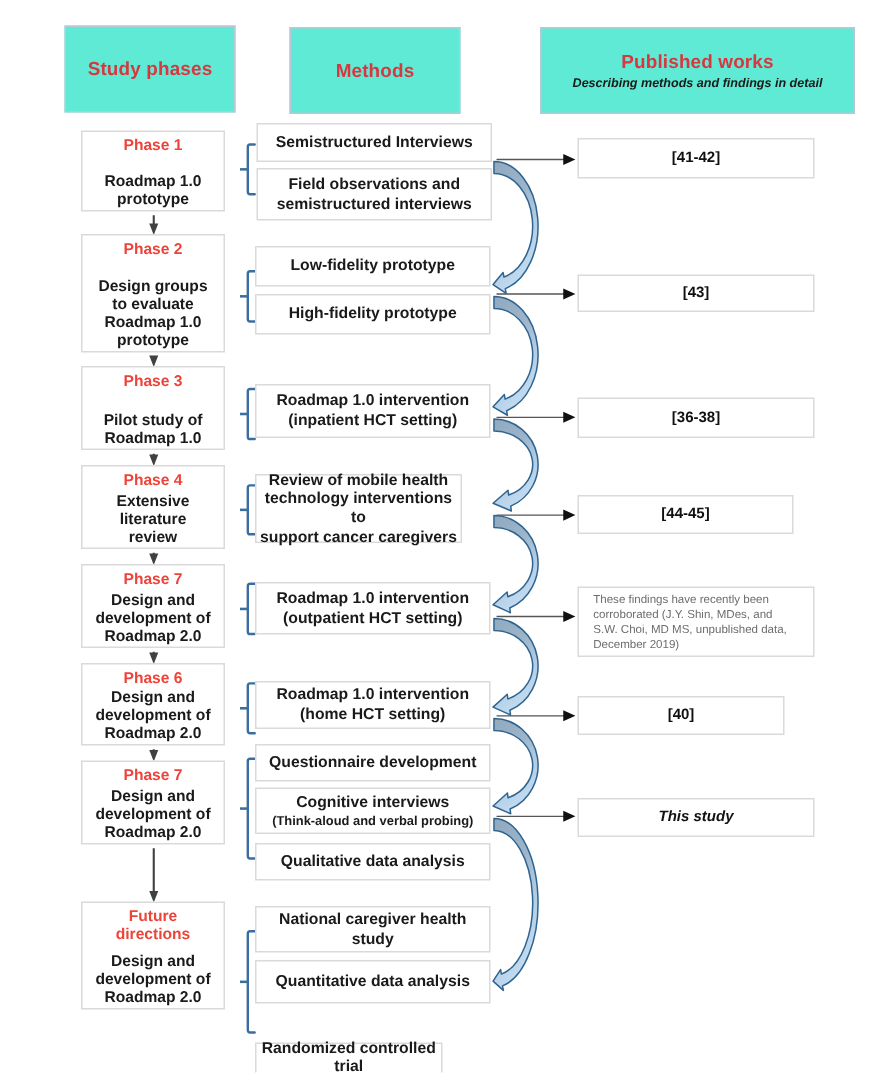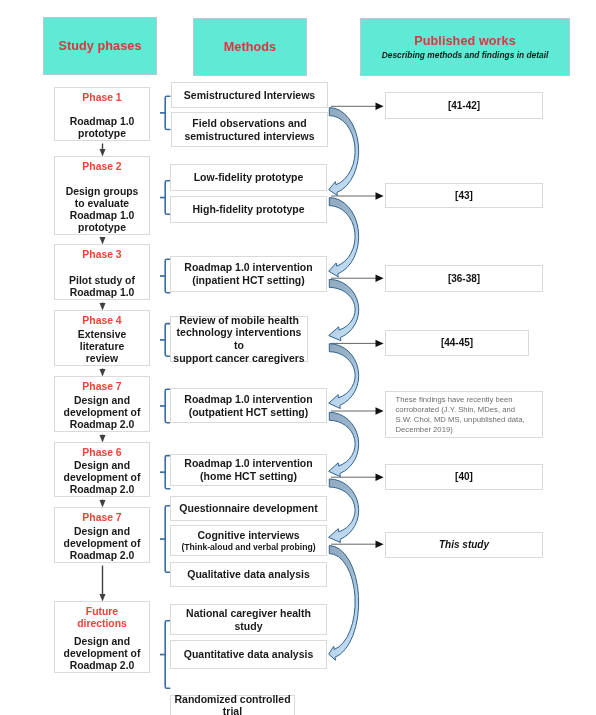--- a/index.html
+++ b/index.html
@@ -267,19 +267,19 @@
     </div>
     <div class="box pub" style="left: 385px; top: 330px; width: 144px; height: 26px;">
       <div class="pt">[44-45]</div>
     </div>
     <div class="box pub pubnote" style="left: 385px; top: 391px; width: 158px; height: 47px;">
       <div class="pt">These findings have recently been
 corroborated (J.Y. Shin, MDes, and
 S.W. Choi, MD MS, unpublished data,
 December 2019)</div>
     </div>
-    <div class="box pub" style="left: 385px; top: 464px; width: 158px; height: 26px;">
+    <div class="box pub" style="left: 385px; top: 464px; width: 138px; height: 26px;">
       <div class="pt">[40]</div>
     </div>
     <div class="box pub pubital" style="left: 385px; top: 532px; width: 158px; height: 26px;">
       <div class="pt">This study</div>
     </div>
   </div>
 
 </body></html>

